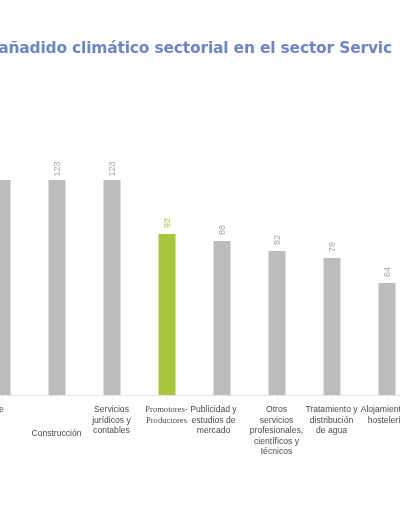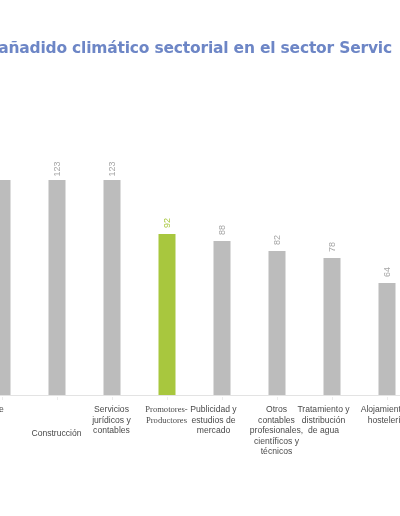--- a/index.html
+++ b/index.html
@@ -200,18 +200,18 @@
       <div class="tick" style="left: 332px;"></div>
       <div class="tick" style="left: 387px;"></div>
     </div>
 
   <div class="cats" id="cats-root">
       <div class="cat clipped-left" style="left: -26px;">e</div>
       <div class="cat" style="left: 29px; margin-top: 24px;">Construcción</div>
       <div class="cat" style="left: 84px;">Servicios jurídicos y contables</div>
       <div class="cat" style="left: 139px; font-family: Liberation Serif, serif;">Promotores-Productores</div>
       <div class="cat" style="left: 186px;">Publicidad y estudios de mercado</div>
-      <div class="cat" style="left: 249px;">Otros contables profesionales, científicos y técnicos</div>
-      <div class="cat" style="left: 296px;">Tratamiento y distribución de agua</div>
+      <div class="cat" style="left: 249px;">Otros servicios profesionales, científicos y técnicos</div>
+      <div class="cat" style="left: 304px;">Tratamiento y distribución de agua</div>
       <div class="cat" style="left: 359px;">Alojamiento y hostelería</div>
     </div>
 
 </div>
 
 </body></html>

